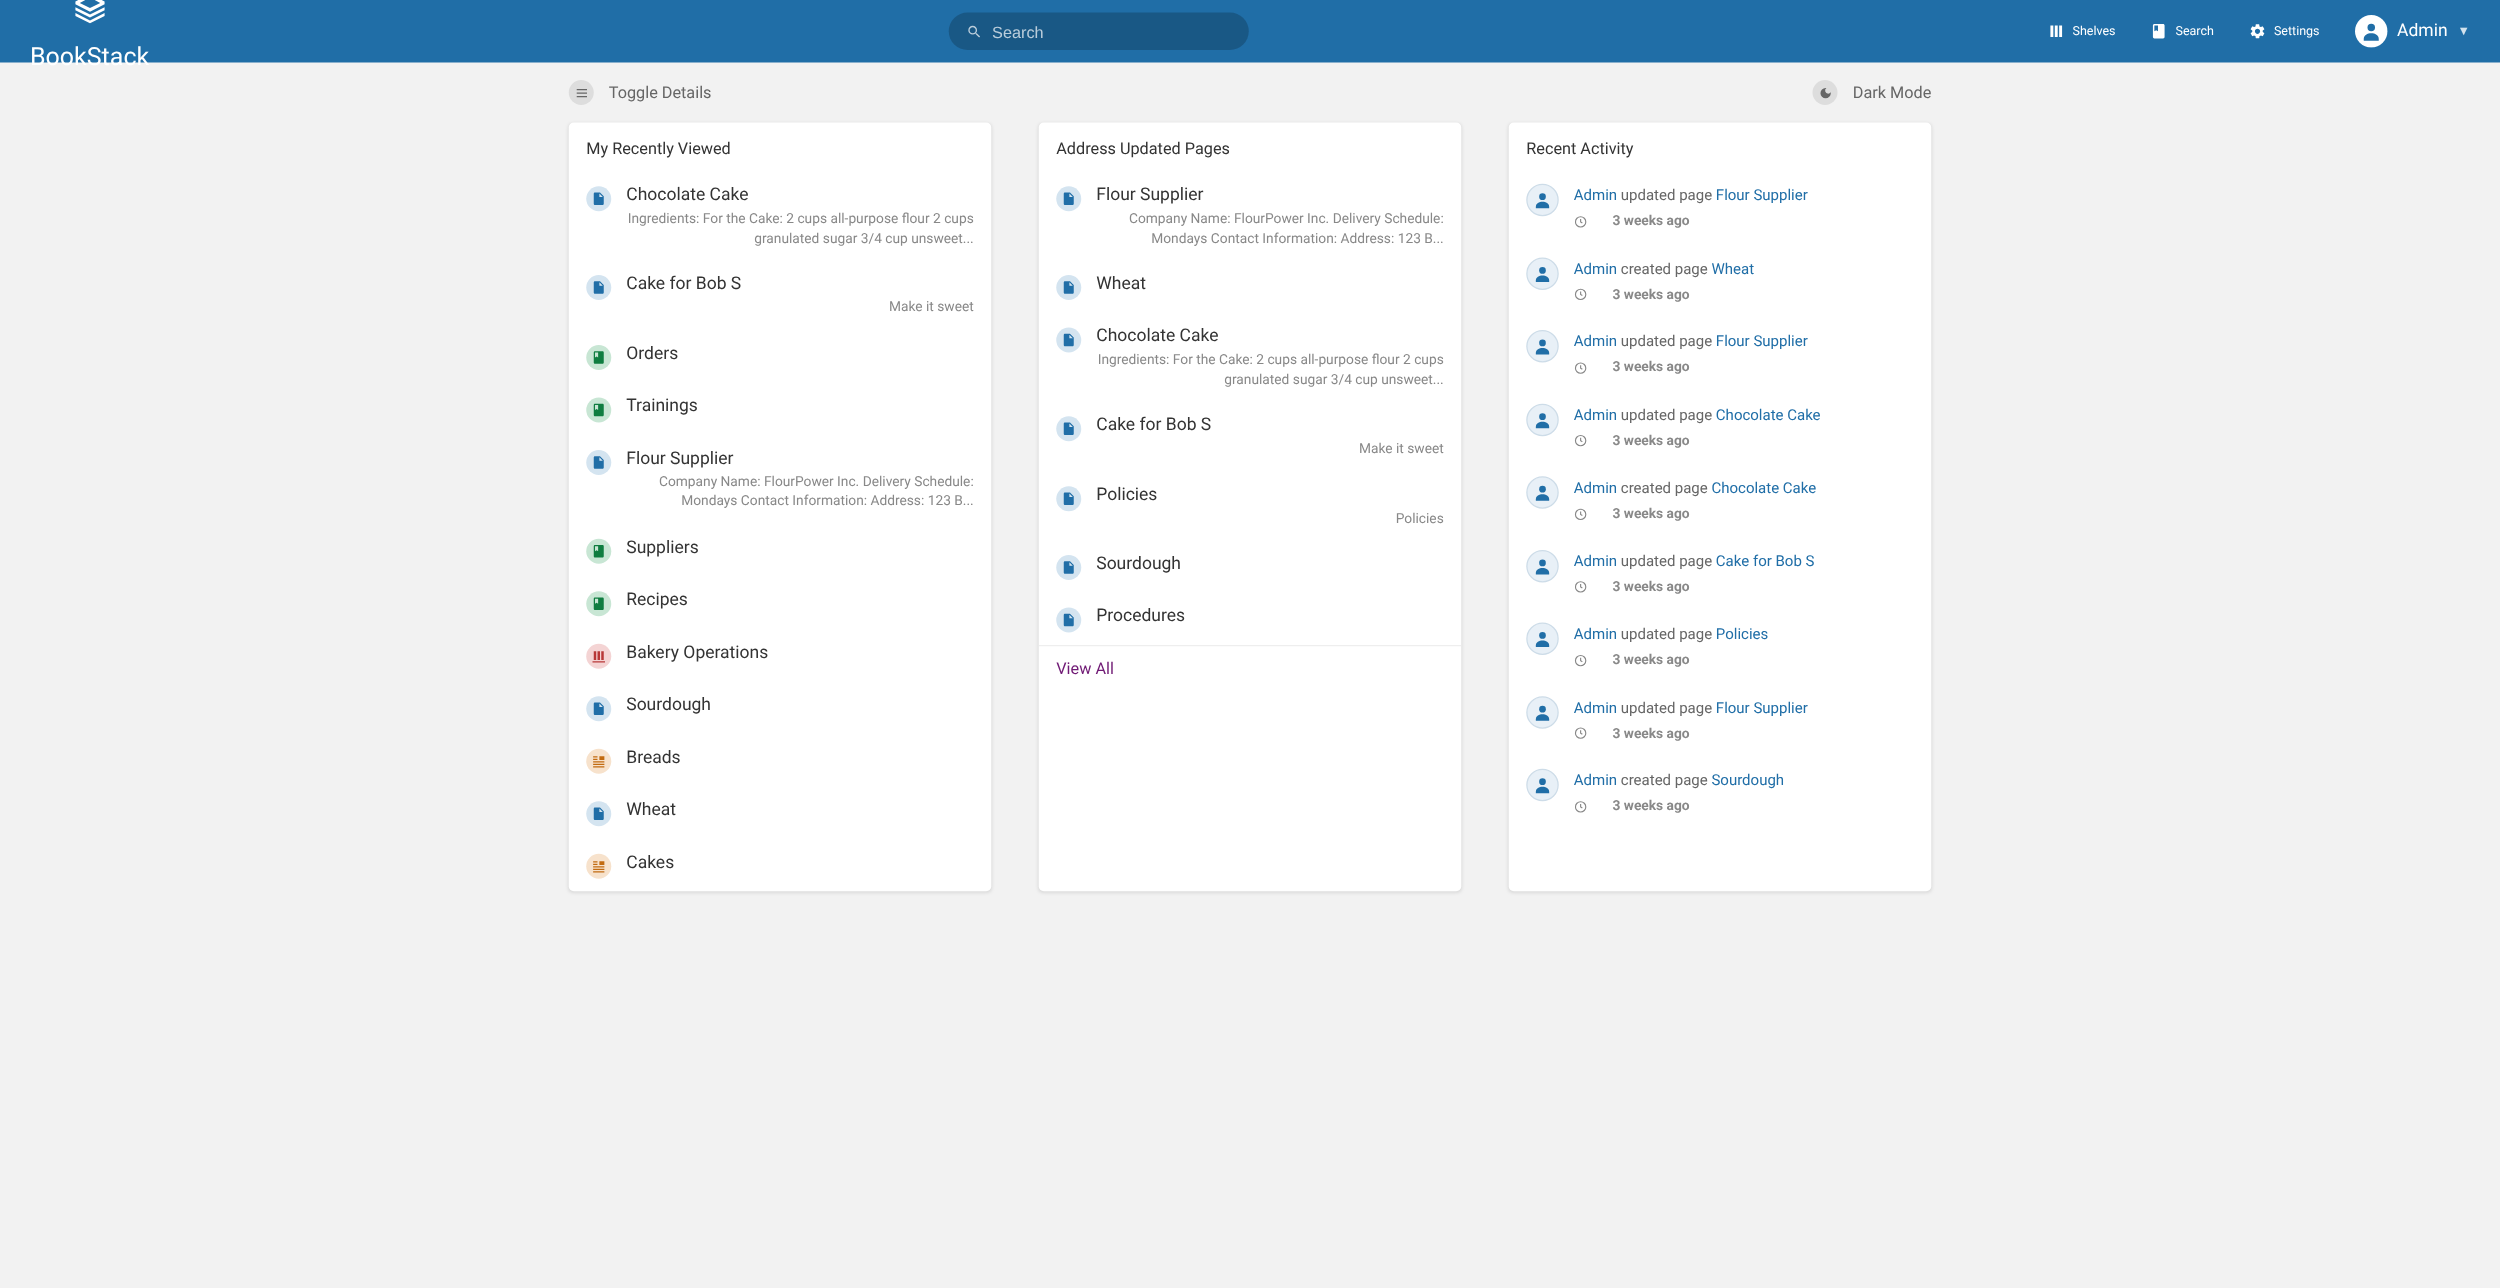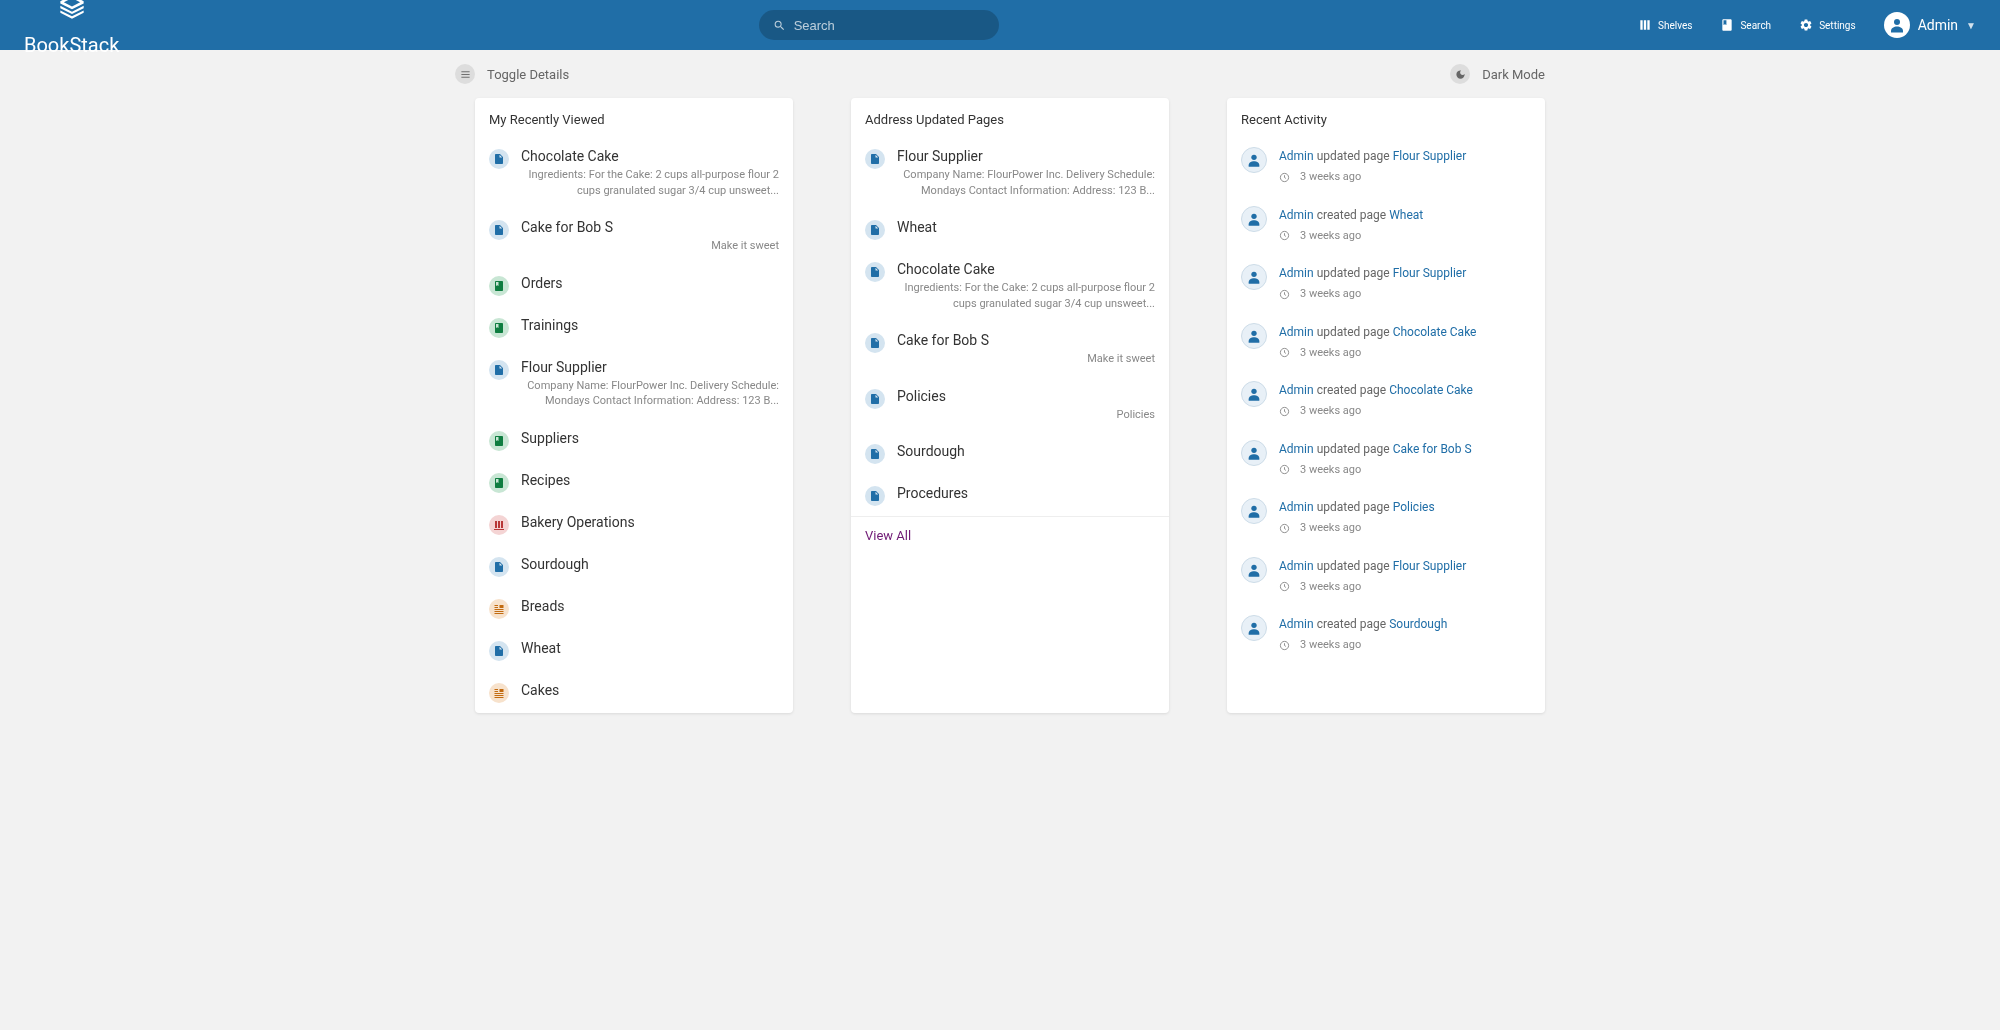--- a/index.html
+++ b/index.html
@@ -16,21 +16,21 @@
 .nav-item { display: flex; align-items: center; gap: 6px; font-size: 10px; cursor: pointer; }
 .user-area { display: flex; align-items: center; gap: 8px; cursor: pointer; }
 .avatar { width: 26px; height: 26px; border-radius: 50%; background: #fff; border: 2px solid rgba(255,255,255,0.5); display: flex; align-items: center; justify-content: center; }
 .caret { font-size: 10px; opacity: 0.8; }
 
 .toolbar { max-width: 1090px; margin: 0 auto; padding: 14px 0; display: flex; justify-content: space-between; align-items: flex-end; }
 .toolbar-btn { display: flex; align-items: center; gap: 12px; color: #666; cursor: pointer; font-size: 13px; }
 .circle-btn { width: 20px; height: 20px; border-radius: 50%; background: #ddd; display: flex; align-items: center; justify-content: center; font-size: 11px; color: #666; }
 
 .content { max-width: 1090px; margin: 0 auto; display: grid; grid-template-columns: 338px 338px 338px; gap: 38px; padding-bottom: 40px; }
-.card { background: #fff; border-radius: 4px; box-shadow: 0 1px 3px rgba(0,0,0,0.1); overflow: hidden; margin-left: 20px; }
+.card { background: #fff; border-radius: 4px; box-shadow: 0 1px 3px rgba(0,0,0,0.1); overflow: hidden; }
 .card-title { font-size: 13px; font-weight: 400; color: #333; padding: 14px 14px 10px; }
 
 .list-row { display: flex; gap: 12px; padding: 10px 14px; align-items: flex-start; cursor: pointer; }
 .item-icon { width: 20px; height: 20px; border-radius: 50%; display: flex; align-items: center; justify-content: center; flex-shrink: 0; margin-top: 2px; }
 .item-icon.page { background: #d4e4f0; color: #206ea7; }
 .item-icon.book { background: #c8e6d4; color: #0f7d40; }
 .item-icon.shelf { background: #f4d4d4; color: #b83838; }
 .item-icon.chapter { background: #f7e2cc; color: #c26b10; }
 .item-icon svg { width: 12px; height: 12px; }
 .item-body { flex: 1; min-width: 0; }
@@ -39,21 +39,21 @@
 
 .view-all { padding: 10px 14px; border-top: 1px solid #eee; }
 .view-all a { color: #701a75; font-size: 13px; text-decoration: none; cursor: pointer; }
 
 .activity-row { display: flex; gap: 12px; padding: 10px 14px; align-items: flex-start; }
 .act-avatar { width: 26px; height: 26px; border-radius: 50%; background: #e8f0f7; border: 1px solid #cddce8; flex-shrink: 0; display: flex; align-items: center; justify-content: center; }
 .act-body { flex: 1; font-size: 12px; line-height: 1.5; }
 .act-user { color: #206ea7; cursor: pointer; }
 .act-action { color: #666; }
 .act-target { color: #206ea7; cursor: pointer; }
-.act-time { color: #888; font-size: 11px; margin-top: 4px; display: flex; align-items: center; gap: 10px; }
+.act-time { color: #888; font-size: 11px; margin-top: 4px; display: flex; align-items: center; gap: 20px; font-weight: bold; }
 </style>
 </head>
 <body>
 
 <div class="header">
   <div class="logo-area">
     <svg class="logo-icon" viewBox="0 0 24 24" fill="#fff">
         <path d="M12 2L2 7v2l10 5 10-5V7L12 2zm0 2.3L19 8l-7 3.5L5 8l7-3.7zM2 11v2l10 5 10-5v-2l-10 5-10-5zm0 4v2l10 5 10-5v-2l-10 5-10-5z"></path>
       </svg>
     <span>BookStack</span>

